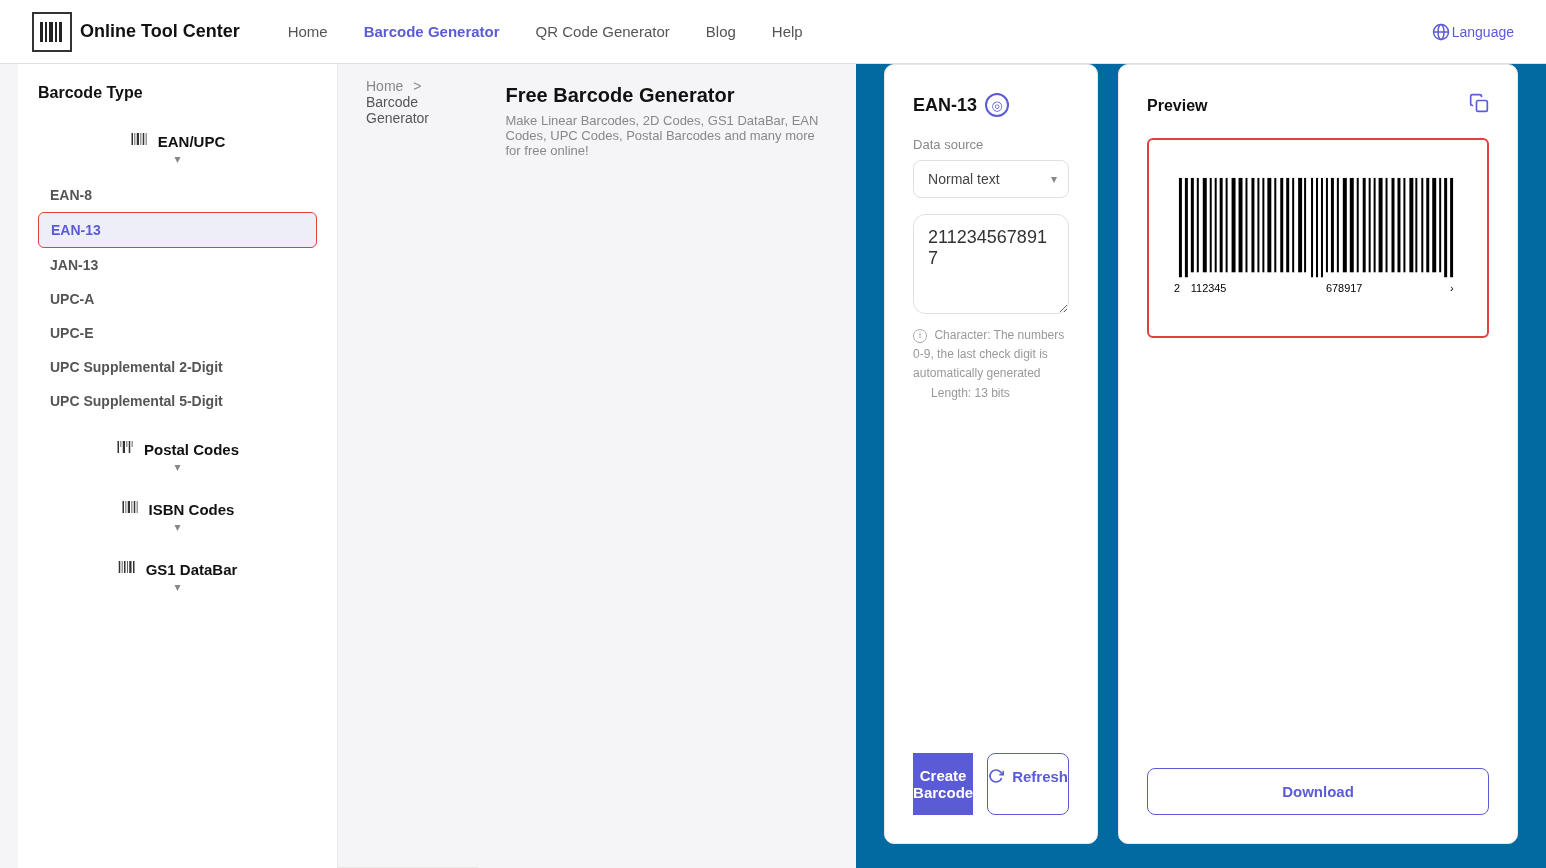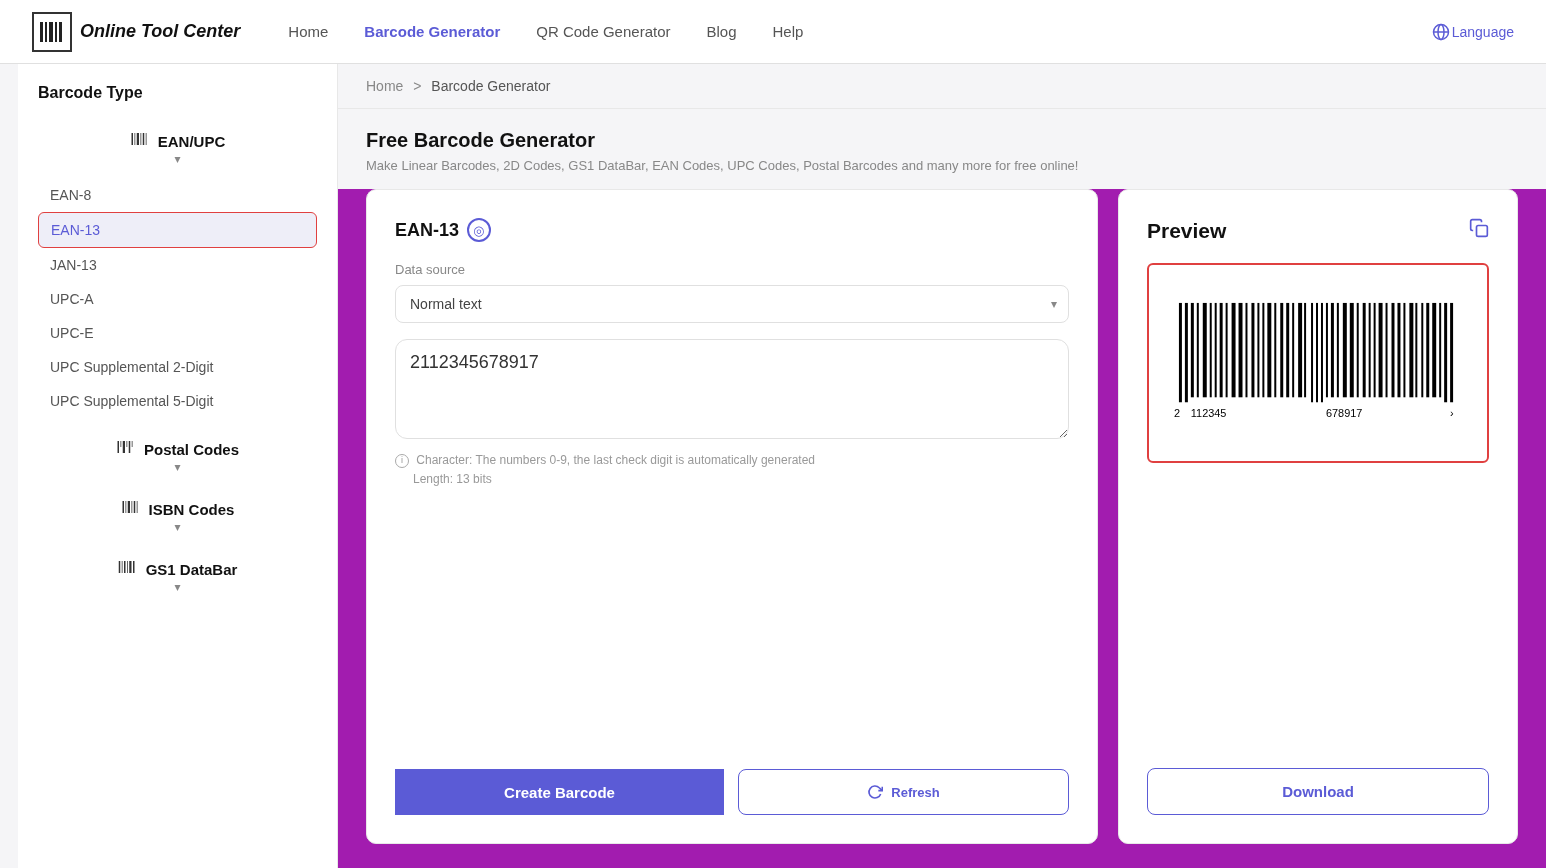--- a/index.html
+++ b/index.html
@@ -29,21 +29,20 @@
       border: 2px solid #333;
       display: flex;
       align-items: center;
       justify-content: center;
       font-size: 18px;
     }
     .logo-text {
       font-size: 18px;
       font-weight: 700;
       color: #111;
-      font-style: italic;
     }
     .nav {
       display: flex;
       align-items: center;
       gap: 36px;
       flex: 1;
     }
     .nav-item {
       font-size: 15px;
       color: #555;
@@ -110,34 +109,34 @@
     }
     .sidebar-subitems {
       padding: 0 20px 8px;
     }
     .sidebar-subitem {
       padding: 9px 12px;
       font-size: 14px;
       color: #555;
       cursor: pointer;
       border-radius: 6px;
+      font-weight: bold;
     }
     .sidebar-subitem.active {
       background: #eeeef8;
       color: #5b5bd6;
       border: 1.5px solid #e04040;
       color: #5b5bd6;
     }
 
     
     .content-area {
       flex: 1;
       display: flex;
-      flex-direction: column;
-      background: #a21caf;
+      background: #0369a1;
     }
 
     .breadcrumb-bar {
       background: #f5f5f7;
       padding: 14px 28px;
       font-size: 14px;
       color: #888;
       border-bottom: 1px solid #e8e8e8;
     }
     .breadcrumb-bar a {
@@ -277,26 +276,26 @@
       font-weight: 600;
       cursor: pointer;
       flex: 1;
     }
     .btn-refresh {
       background: #fff;
       color: #5b5bd6;
       border: 1.5px solid #5b5bd6;
       border-radius: 8px;
       padding: 14px 0;
-      font-size: 13px;
+      font-size: 15px;
       font-weight: 600;
       cursor: pointer;
       flex: 1;
       display: flex;
-      align-items: center;
+      align-items: flex-start;
       justify-content: center;
       gap: 8px;
     }
     .btn-download {
       background: #fff;
       color: #5b5bd6;
       border: 1.5px solid #5b5bd6;
       border-radius: 8px;
       padding: 14px 0;
       font-size: 15px;
@@ -307,21 +306,21 @@
     }
 
     
     .preview-header {
       display: flex;
       align-items: center;
       justify-content: space-between;
       margin-bottom: 20px;
     }
     .preview-title {
-      font-size: 21px;
+      font-size: 16px;
       font-weight: 600;
       color: #111;
     }
     .copy-icon-btn {
       cursor: pointer;
       color: #5b5bd6;
       font-size: 18px;
     }
 
     .barcode-preview-container {

